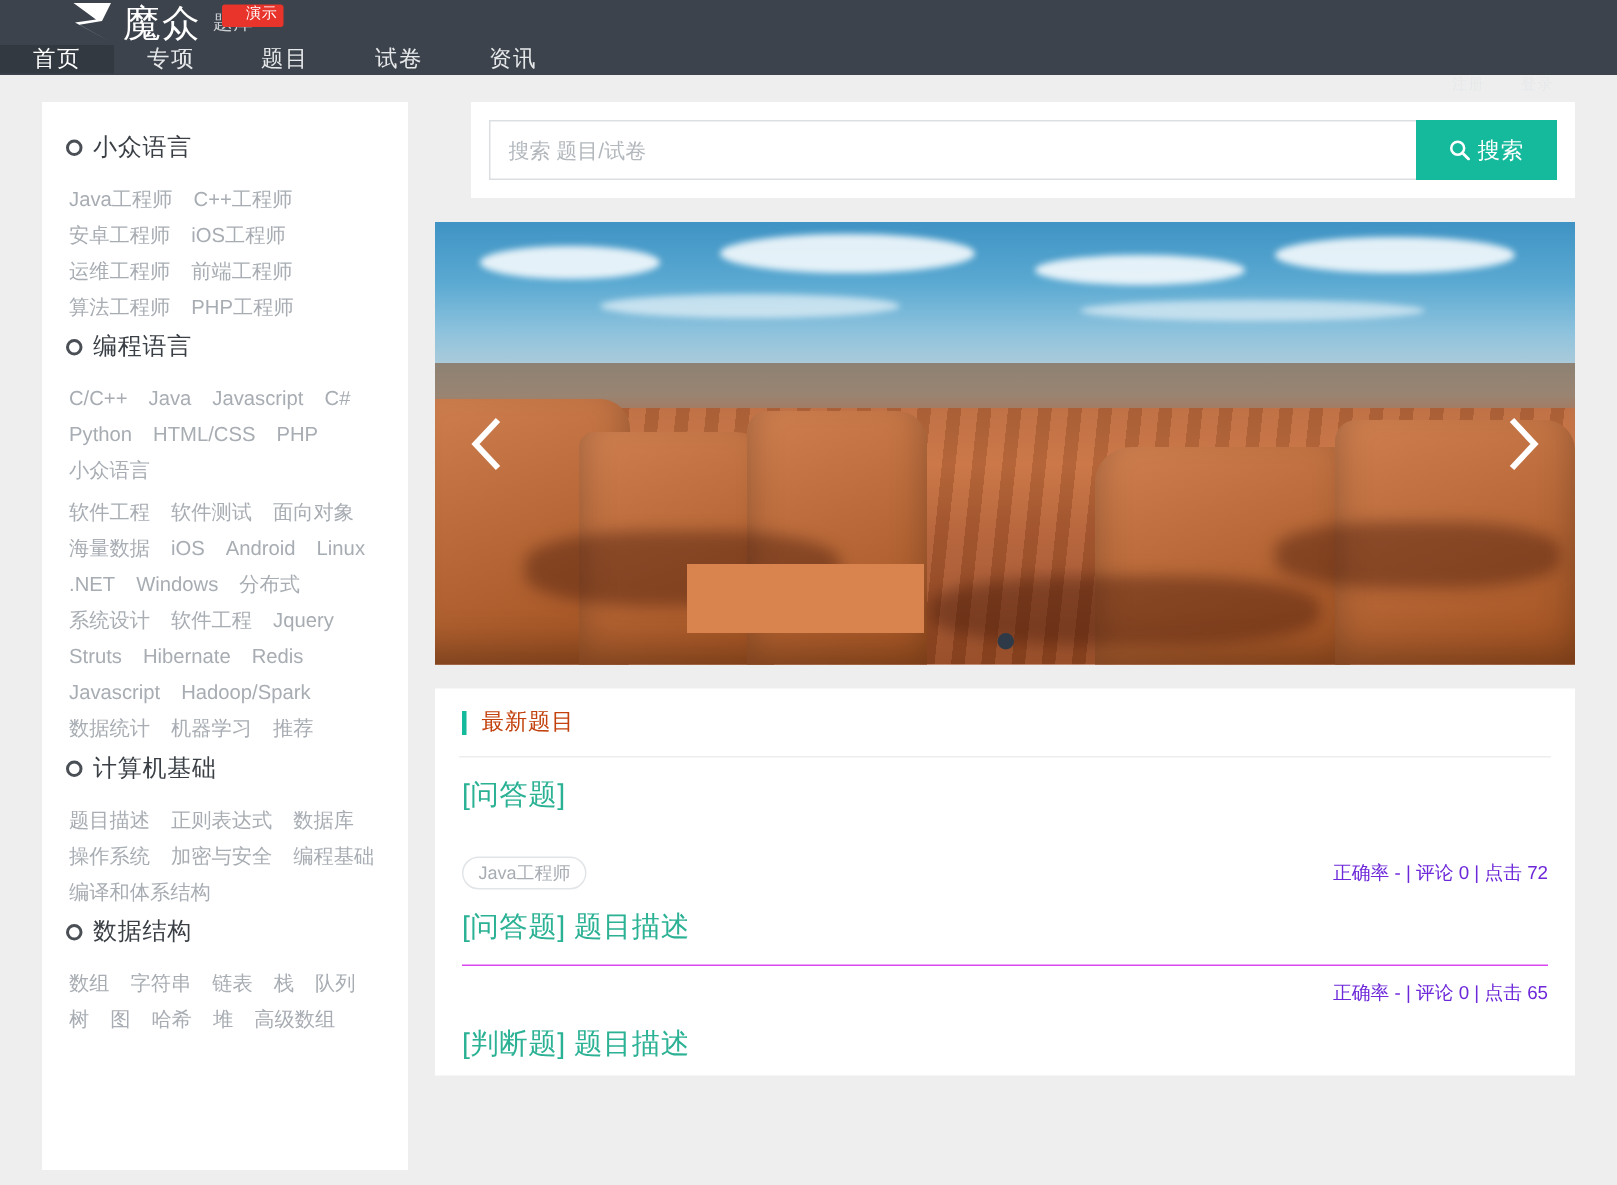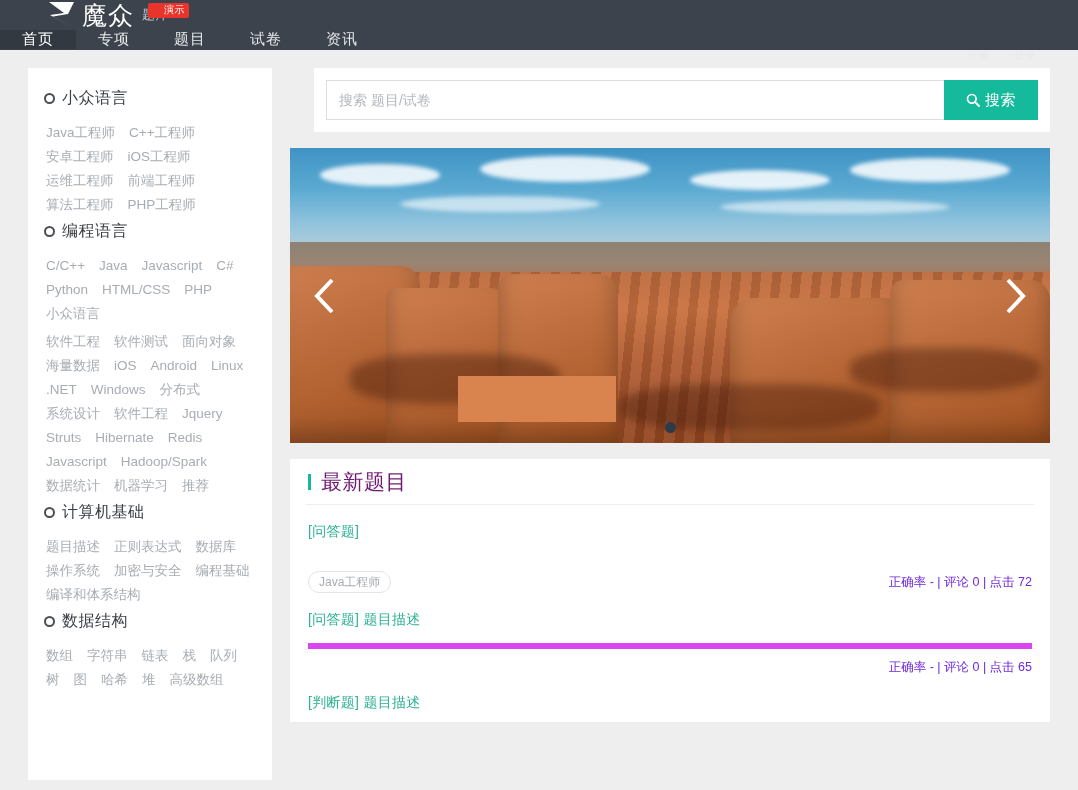--- a/index.html
+++ b/index.html
@@ -261,37 +261,37 @@
     align-items: center;
     height: 46px;
     border-bottom: 1px solid #eceef0;
     padding-left: 2px;
   }
   .accent-bar {
     width: 3px; height: 16px;
     background: #15b99b;
     margin-right: 10px;
   }
-  .panel-title { font-size: 21px; color: #701a75; letter-spacing: 0.5px; }
+  .panel-title { font-size: 15px; color: #c2410c; letter-spacing: 0.5px; }
 
   .q-item { padding: 16px 2px 0 2px; }
   .q-title {
     color: #2bb194;
-    font-size: 14px;
+    font-size: 19px;
     line-height: 20px;
     cursor: pointer;
     display: inline-block;
     letter-spacing: 0.3px;
   }
   .q-meta {
     display: flex;
     align-items: center;
     justify-content: space-between;
     margin-top: 14px;
-    border-top: 6px solid #d946ef;
+    border-top: 1px solid #d946ef;
     padding-top: 10px;
     min-height: 22px;
   }
   .q-item.tagged .q-meta { border-top: none; padding-top: 16px; }
   .q-tags { display: flex; gap: 8px; }
   .q-tag {
     border: 1px solid #e2e5e8;
     border-radius: 12px;
     color: #a8adb3;
     font-size: 12px;

